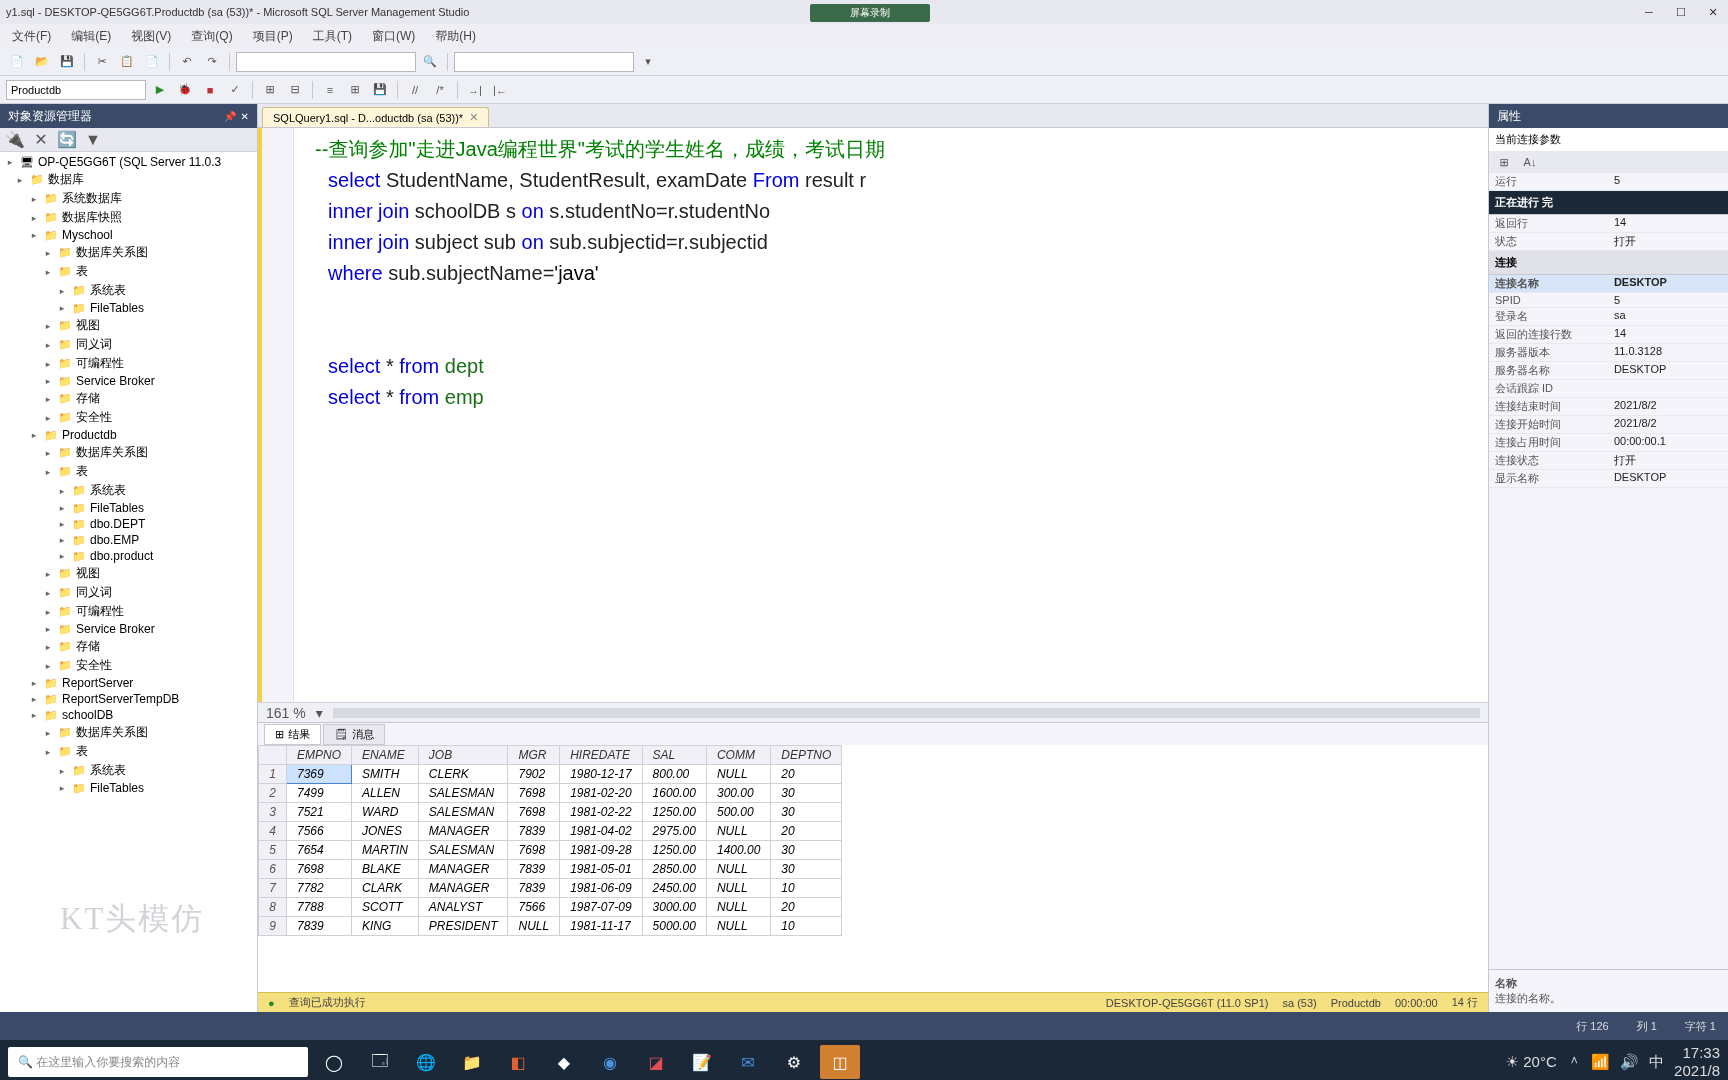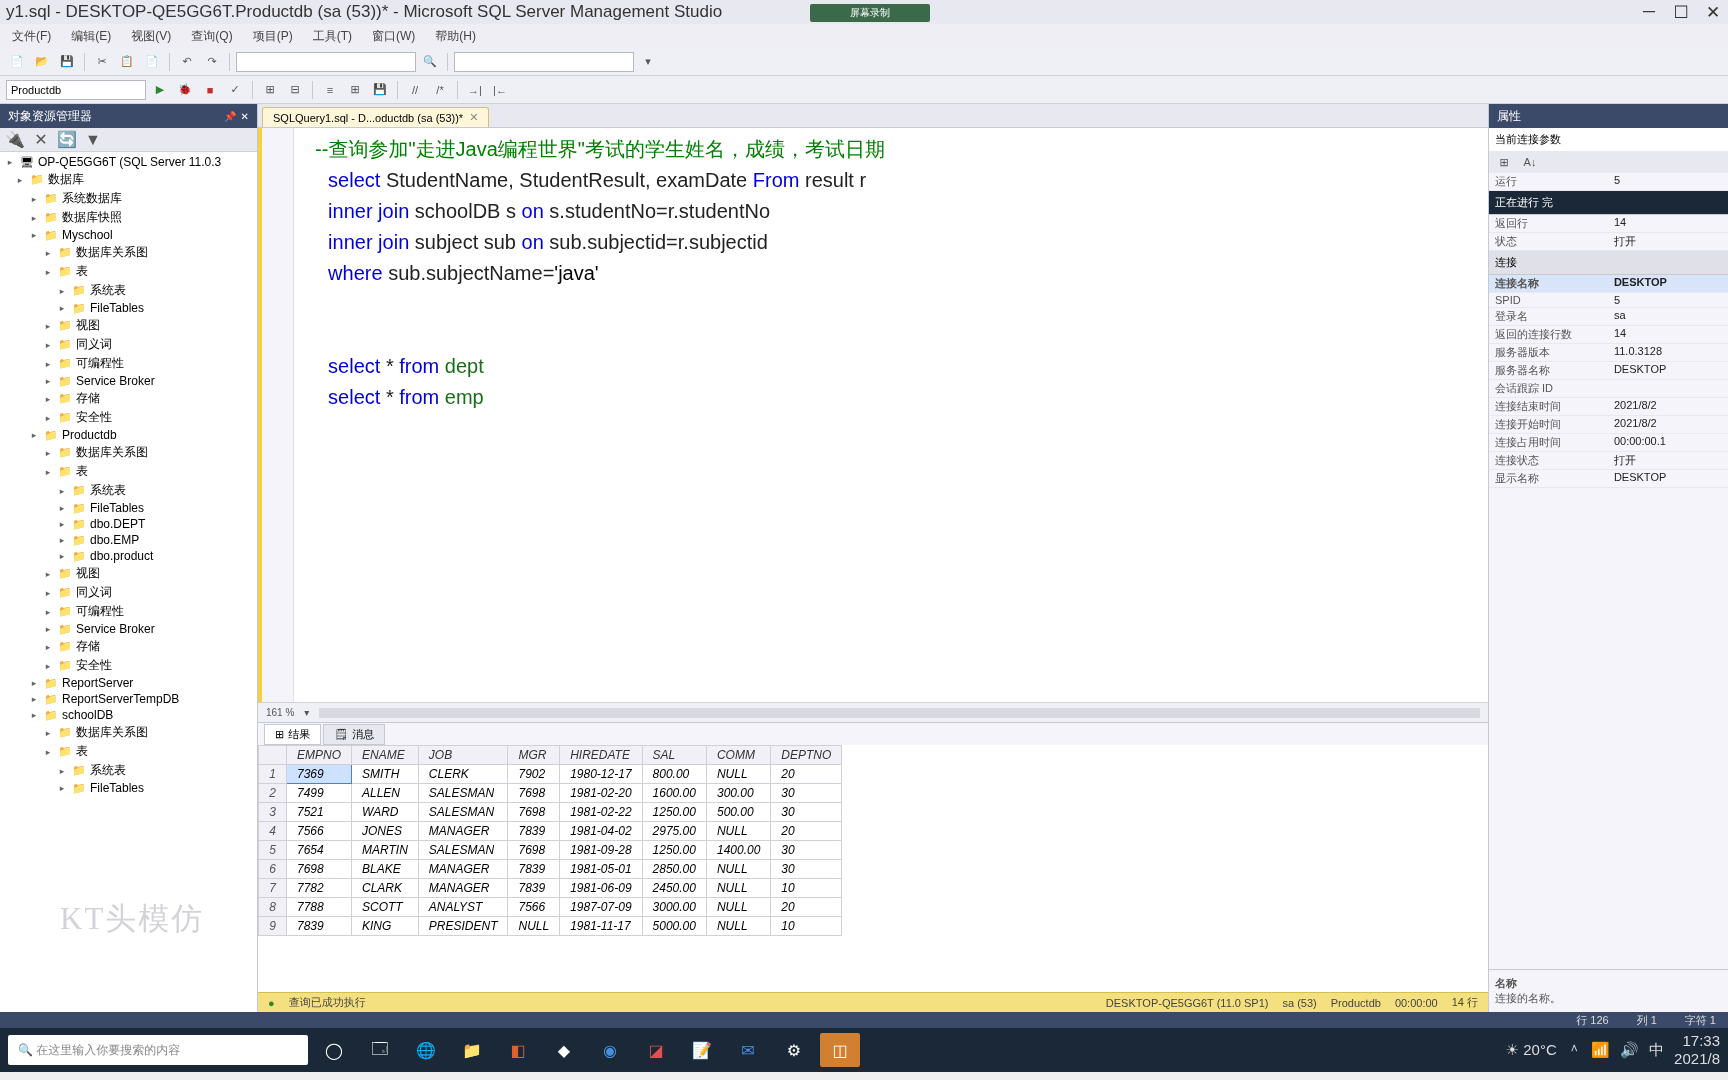--- a/index.html
+++ b/index.html
@@ -1,18 +1,18 @@
 <!DOCTYPE html>
 <html><head>
 <meta charset="utf-8">
 <style>
 * { margin: 0; padding: 0; box-sizing: border-box; font-family: "Microsoft YaHei", "Segoe UI", sans-serif; }
 body { width: 1728px; height: 1080px; background: #f0f0f0; overflow: hidden; position: relative; }
 
-.titlebar { height: 24px; background: #e8e8f0; display: flex; align-items: center; padding: 0 6px; font-size: 17px; color: #333; }
+.titlebar { height: 24px; background: #e8e8f0; display: flex; align-items: center; padding: 0 6px; font-size: 11px; color: #333; }
 .titlebar .win-controls { margin-left: auto; display: flex; gap: 14px; }
 .titlebar .win-controls span { width: 18px; text-align: center; cursor: pointer; }
 
 .menubar { height: 24px; background: #eeeef4; display: flex; align-items: center; padding: 0 4px; font-size: 12px; color: #444; gap: 4px; }
 .menubar span { padding: 2px 8px; cursor: pointer; }
 
 .toolbar1, .toolbar2 { height: 28px; background: #eef0f6; border-bottom: 1px solid #d0d0d8; display: flex; align-items: center; padding: 0 6px; gap: 3px; font-size: 11px; }
 .tb-btn { width: 22px; height: 22px; display: inline-flex; align-items: center; justify-content: center; color: #555; border-radius: 2px; cursor: pointer; }
 .tb-sep { width: 1px; height: 18px; background: #c8c8d0; margin: 0 3px; }
 .tb-combo { height: 20px; border: 1px solid #b8b8c0; background: #fff; font-size: 11px; padding: 0 4px; min-width: 140px; display: inline-flex; align-items: center; }
@@ -33,46 +33,46 @@
 .center { flex: 1; display: flex; flex-direction: column; background: #fff; }
 .doc-tab-strip { height: 24px; background: #e8e8f0; display: flex; align-items: flex-end; padding: 0 4px; border-bottom: 1px solid #c8c8d0; }
 .doc-tab { background: #fff5d8; border: 1px solid #d0c080; border-bottom: none; padding: 3px 10px; font-size: 11px; display: flex; align-items: center; gap: 6px; border-radius: 3px 3px 0 0; }
 .doc-tab .close { font-size: 11px; color: #888; cursor: pointer; }
 
 .editor-wrap { flex: 1; display: flex; background: #fff; position: relative; border-left: 4px solid #f5d040; }
 .editor-gutter { width: 32px; background: #f4f4fa; border-right: 1px solid #e0e0e8; }
 .editor { flex: 1; padding: 6px 10px; font-family: Consolas, monospace; font-size: 20px; line-height: 1.55; white-space: pre; color: #222; }
 .kw { color: #0000dd; } .cm { color: #008000; } .str { color: #000000; } .tbl { color: #1a6e1a; }
 
-.zoom-bar { height: 20px; background: #eef0f6; border-top: 1px solid #d0d0d8; display: flex; align-items: center; font-size: 10px; padding: 0 8px; gap: 10px; color: #555; }
+.zoom-bar { height: 20px; background: #eef0f6; border-top: 1px solid #d0d0d8; display: flex; align-items: center; font-size: 14px; padding: 0 8px; gap: 10px; color: #555; }
 .zoom-track { flex: 1; height: 10px; background: #d8d8e0; }
 
 .result-pane { height: 290px; border-top: 1px solid #c8c8d0; display: flex; flex-direction: column; background: #fff; }
 .result-tabs { height: 22px; display: flex; align-items: center; gap: 2px; padding: 0 6px; background: #f4f4fa; }
 .result-tab { padding: 2px 10px; font-size: 11px; border: 1px solid #c8c8d0; background: #fff; display: flex; align-items: center; gap: 4px; cursor: pointer; }
 .result-tab.inactive { background: #e8e8f0; }
 .result-grid { flex: 1; overflow: auto; font-style: italic; }
 table.grid { border-collapse: collapse; font-family: Consolas, monospace; font-size: 12px; }
 table.grid th, table.grid td { border: 1px solid #d0d0d8; padding: 2px 10px; text-align: left; background: #fff; white-space: nowrap; }
 table.grid th { background: #f0f0f6; font-weight: normal; color: #333; position: sticky; top: 0; }
 table.grid td.rownum { background: #f0f0f6; text-align: center; color: #555; width: 28px; }
 table.grid td.sel { background: #cde2ff; border: 1px solid #4a80d0; }
 
 .status-bar { height: 20px; background: #f5e080; border-top: 1px solid #d0c050; display: flex; align-items: center; font-size: 11px; padding: 0 10px; gap: 14px; color: #444; }
 .status-bar .spacer { flex: 1; }
 
 .panel-right { width: 240px; background: #f4f4fa; border-left: 1px solid #c8c8d0; display: flex; flex-direction: column; font-size: 11px; }
 .prop-toolbar { height: 22px; background: #e8e8f0; display: flex; align-items: center; padding: 0 4px; gap: 4px; }
-.prop-section { padding: 4px 6px; background: #e0e0e8; border-bottom: 1px solid #c8c8d0; font-weight: normal; }
+.prop-section { padding: 4px 6px; background: #e0e0e8; border-bottom: 1px solid #c8c8d0; font-weight: bold; }
 .prop-section.dark { background: #1a2838; color: #fff; }
 .prop-row { display: flex; padding: 1px 6px; border-bottom: 1px solid #e8e8ee; }
 .prop-row .k { flex: 1.1; color: #555; } .prop-row .v { flex: 1; color: #222; }
 .prop-desc { border-top: 1px solid #c8c8d0; padding: 6px; color: #555; }
 
-.bottom-status { height: 16px; background: #3a4a68; color: #ddd; display: flex; align-items: center; padding: 0 12px; font-size: 11px; gap: 28px; }
+.bottom-status { height: 28px; background: #3a4a68; color: #ddd; display: flex; align-items: center; padding: 0 12px; font-size: 11px; gap: 28px; }
 .bottom-status .spacer { flex: 1; }
 
 .taskbar { height: 44px; background: #1a2838; display: flex; align-items: center; padding: 0 8px; gap: 6px; }
 .taskbar .search { width: 300px; height: 30px; background: #fff; border-radius: 2px; display: flex; align-items: center; padding: 0 10px; font-size: 12px; color: #888; }
 .taskbar .tb-icon { width: 40px; height: 34px; display: flex; align-items: center; justify-content: center; color: #fff; font-size: 16px; cursor: pointer; border-radius: 2px; }
 .taskbar .tb-icon.active { background: #d08030; }
 .taskbar .tray { margin-left: auto; display: flex; align-items: center; gap: 10px; color: #ddd; font-size: 15px; }
 .taskbar .clock { text-align: right; line-height: 1.2; }
 
 .tiny-overlay { position: absolute; top: 4px; left: 810px; width: 120px; height: 18px; background: #3a6a4a; color: #fff; font-size: 10px; display: flex; align-items: center; justify-content: center; border-radius: 2px; }

